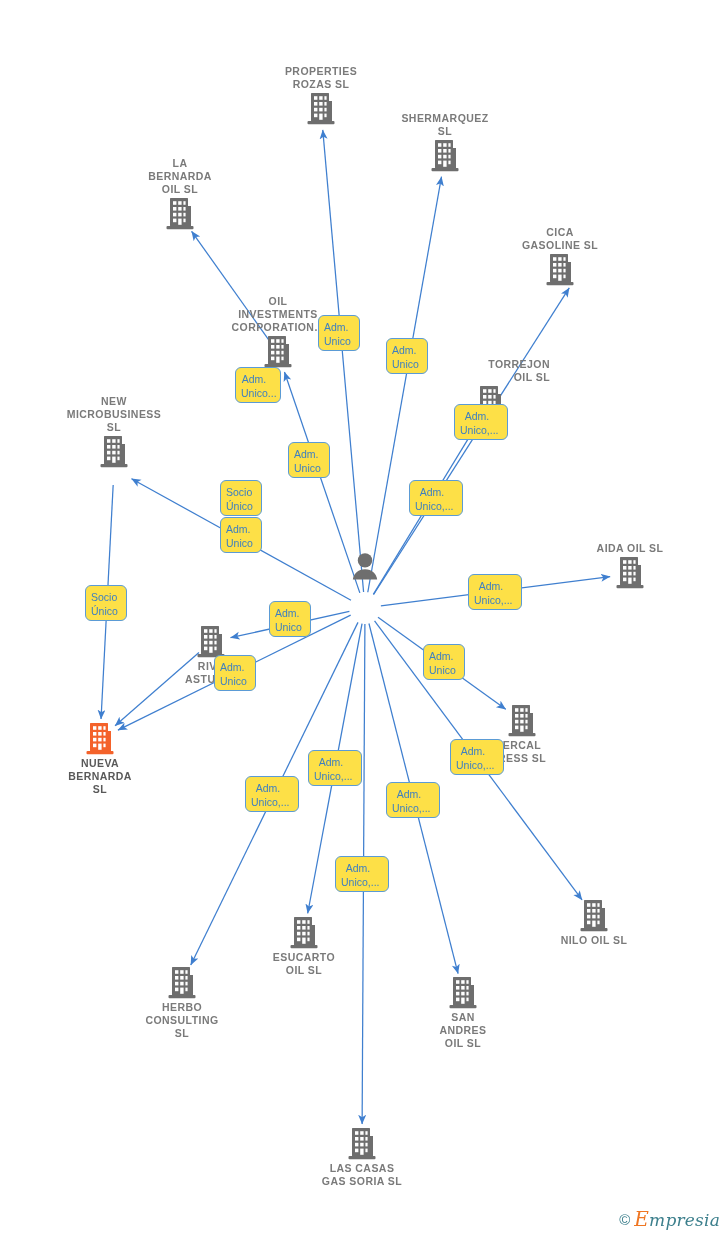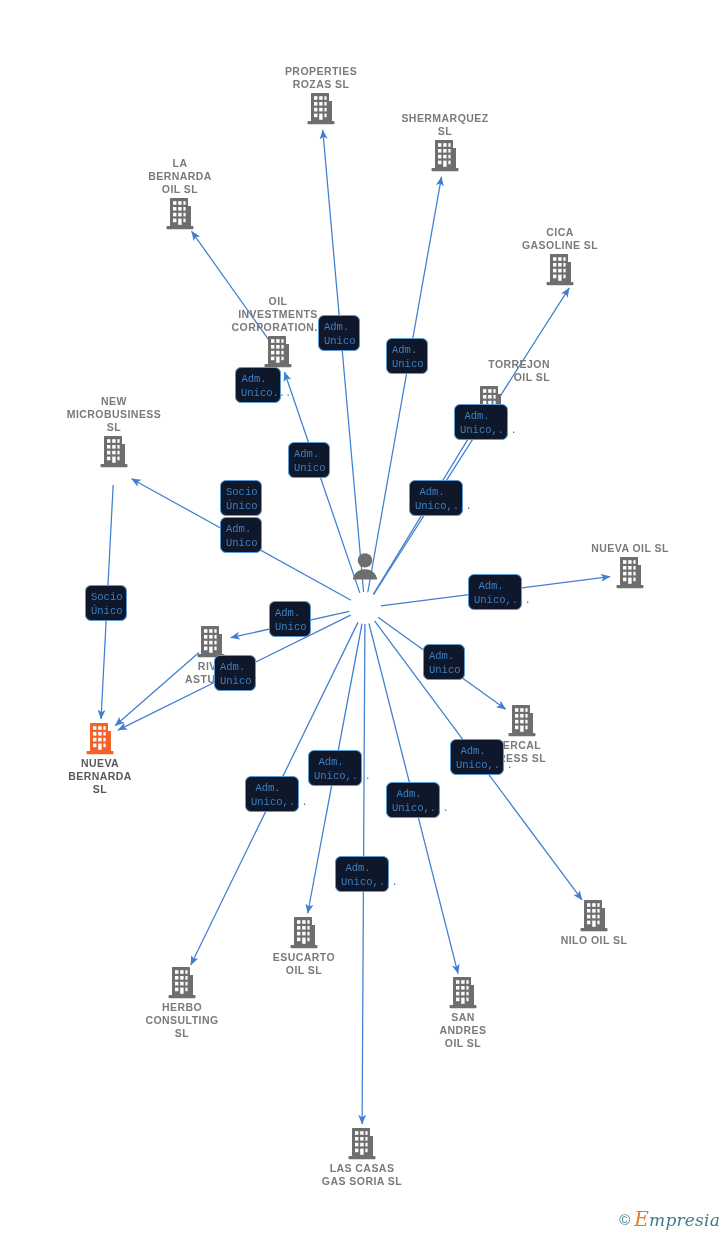--- a/index.html
+++ b/index.html
@@ -31,31 +31,30 @@
     white-space:pre-line;
   }
   .node.below .lbl{margin-top:1px;}
   .node.above .lbl{margin-bottom:1px;}
   .node.focus .lbl{color:#595959;}
 
   
   .chip{
     position:absolute;
     box-sizing:border-box;
-    background:#0f172a;
+    background:#fde047;
     border:1.4px solid #5b9bd5;
     border-radius:6px;
     color:#3d7fc1;
     font-size:10.5px;
     line-height:14px;
     text-align:center;
     padding:4px 13px 5px 5px;
     white-space:pre-line;
     cursor:pointer;
-    font-family:Liberation Mono, monospace;
   }
 
   
   #footer{
     position:absolute;right:8px;bottom:6px;
     display:flex;align-items:center;gap:4px;
   }
   #footer .cmark{
     font-size:15px;color:#3c7f8c;line-height:1;
   }
@@ -273,21 +272,21 @@
             <rect x="8" y="15.8" width="3.4" height="3.6"></rect>
             <rect x="13.2" y="15.8" width="3.4" height="3.6"></rect>
             <rect x="18.4" y="15.8" width="2.2" height="3.6"></rect>
             <rect x="8" y="21.6" width="3.4" height="3.6"></rect>
             <rect x="13.2" y="21.6" width="3.4" height="6.2"></rect>
             <rect x="18.4" y="21.6" width="2.2" height="3.6"></rect>
           </g>
         </svg>
       </div>
       <div class="node above" style="left: 630px; top: 534px;">
-        <span class="lbl">NUEVA OIL  SL</span>
+        <span class="lbl">AIDA OIL  SL</span>
         <svg class="ico" width="30" height="34" viewBox="0 0 30 34">
           <g fill="#6e6e6e">
             <rect x="5" y="1" width="18" height="28" rx="0.5"></rect>
             <rect x="21.5" y="9" width="4.5" height="20"></rect>
             <rect x="1.5" y="29" width="27" height="3.2" rx="1"></rect>
           </g>
           <g fill="#ffffff">
             <rect x="8" y="4.2" width="3.4" height="3.6"></rect>
             <rect x="13.2" y="4.2" width="3.4" height="3.6"></rect>
             <rect x="18.4" y="4.2" width="2.2" height="3.6"></rect>

